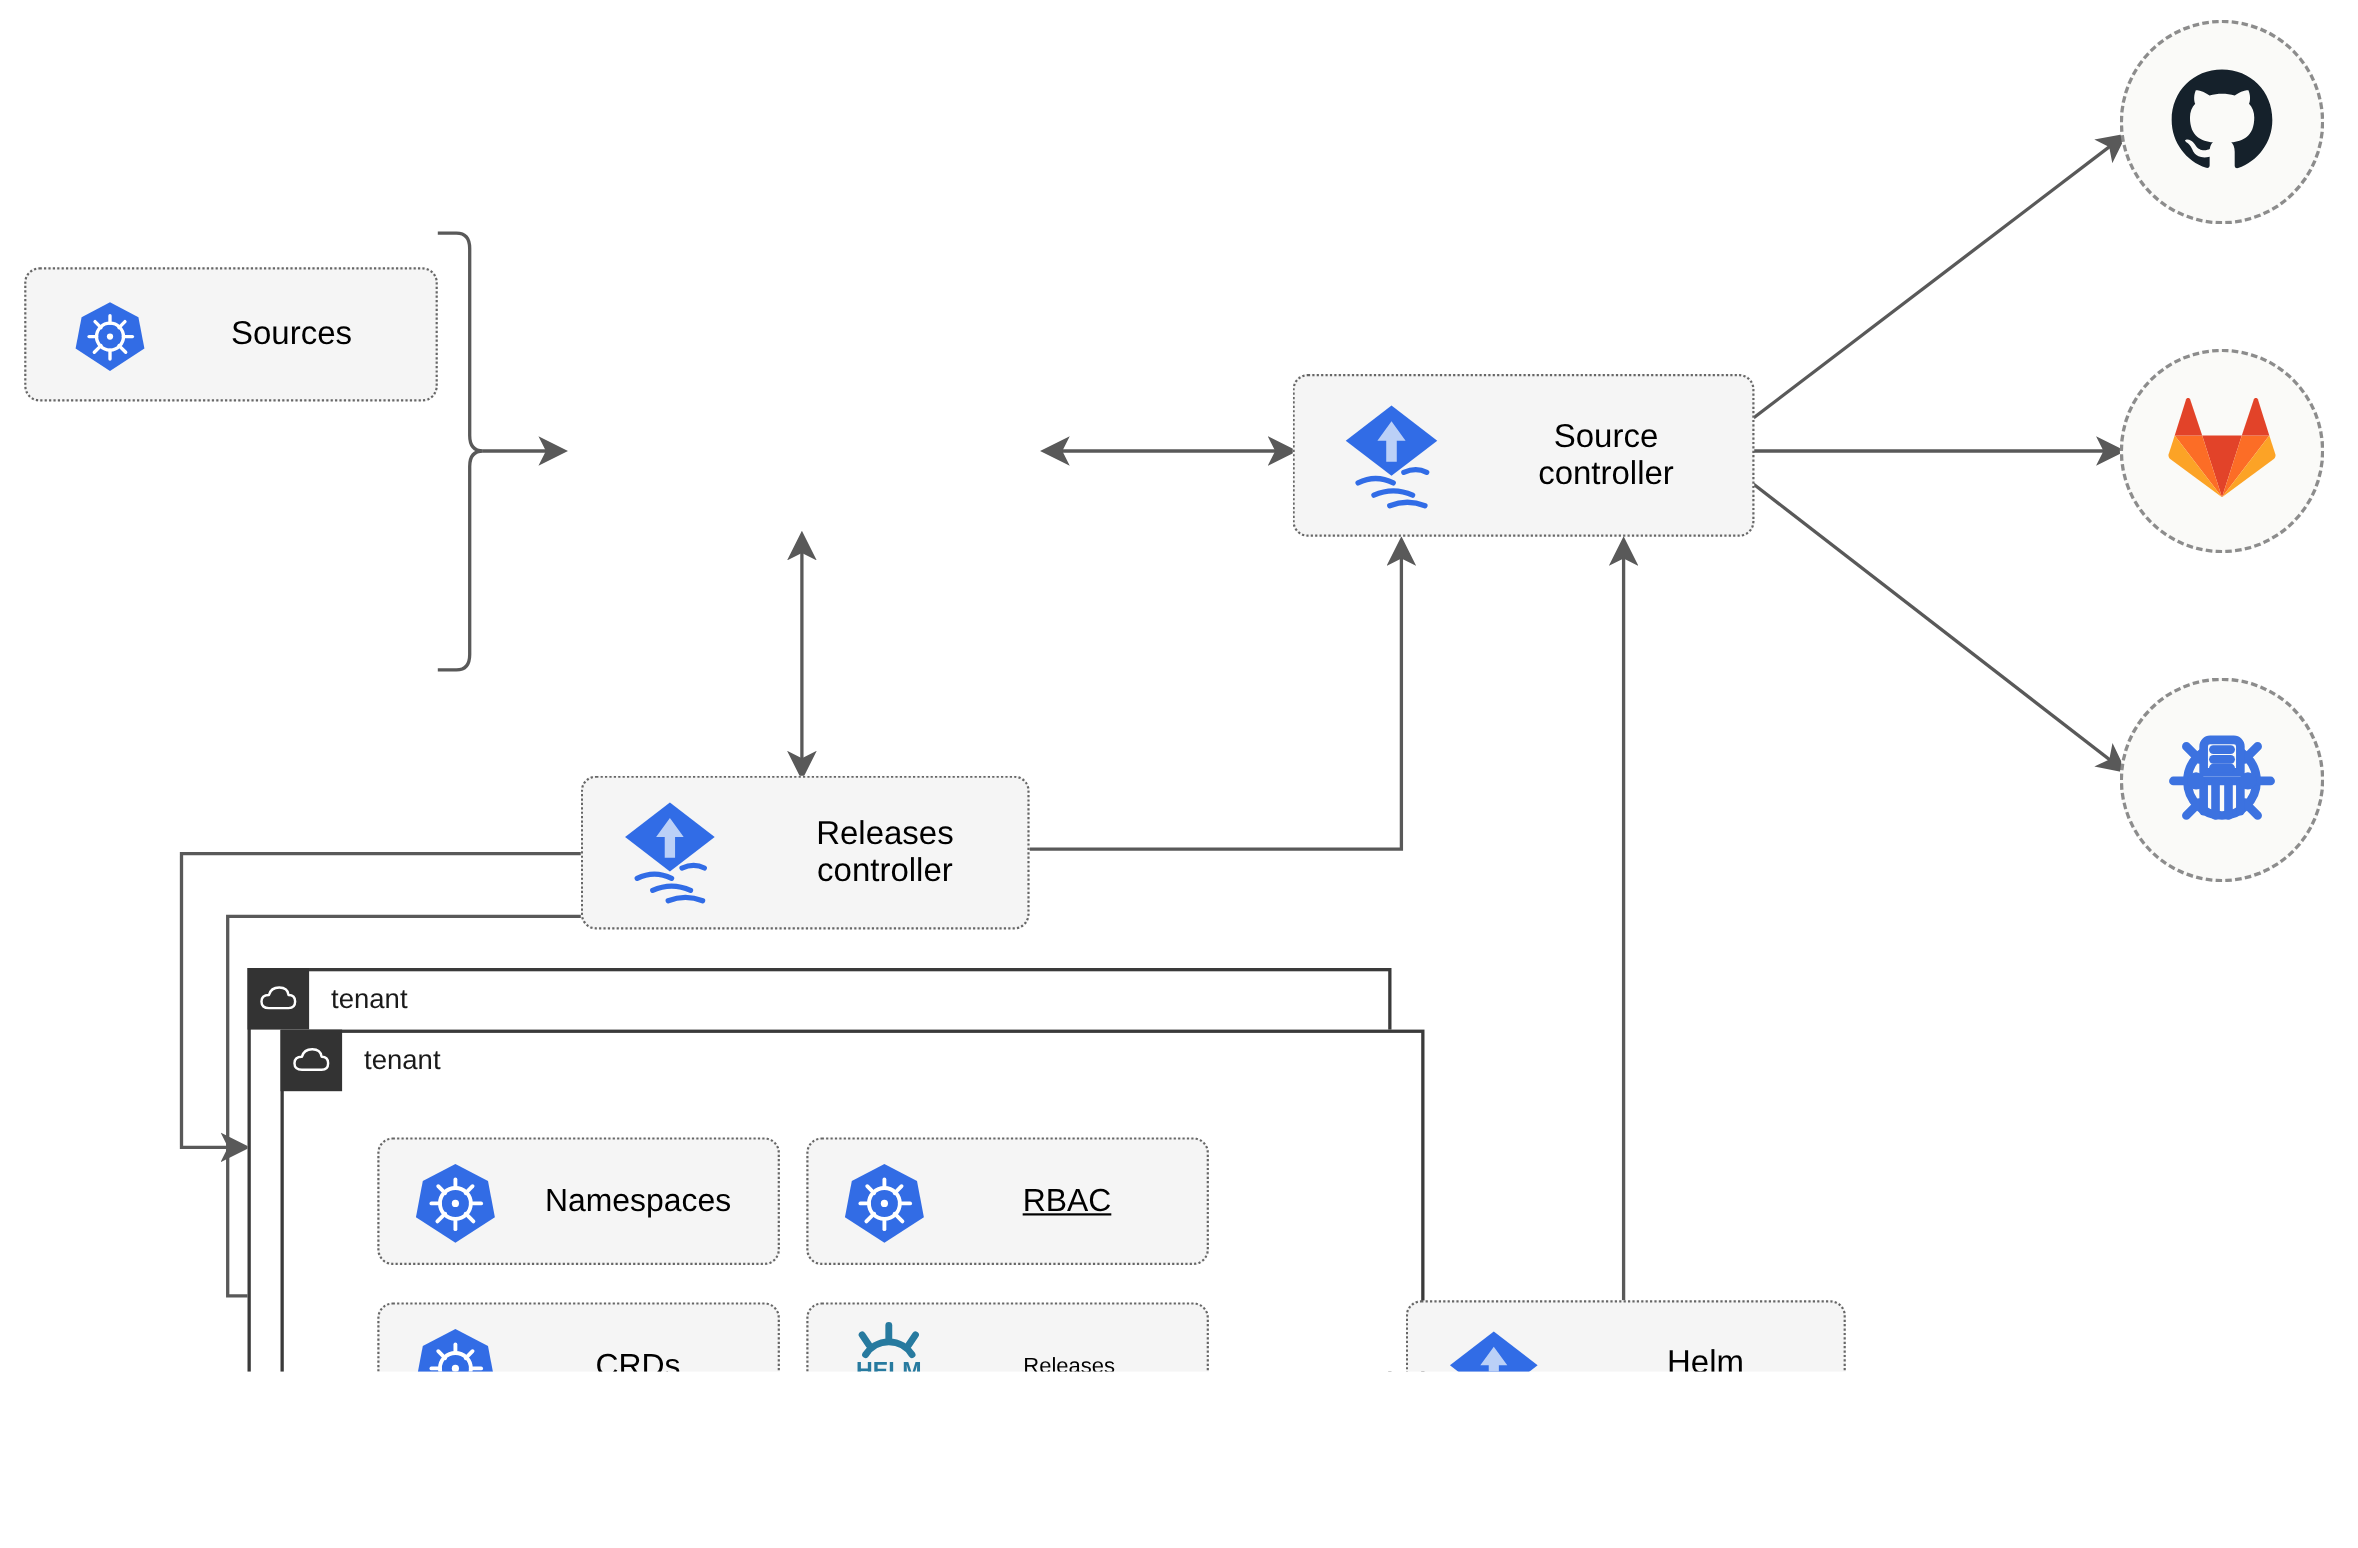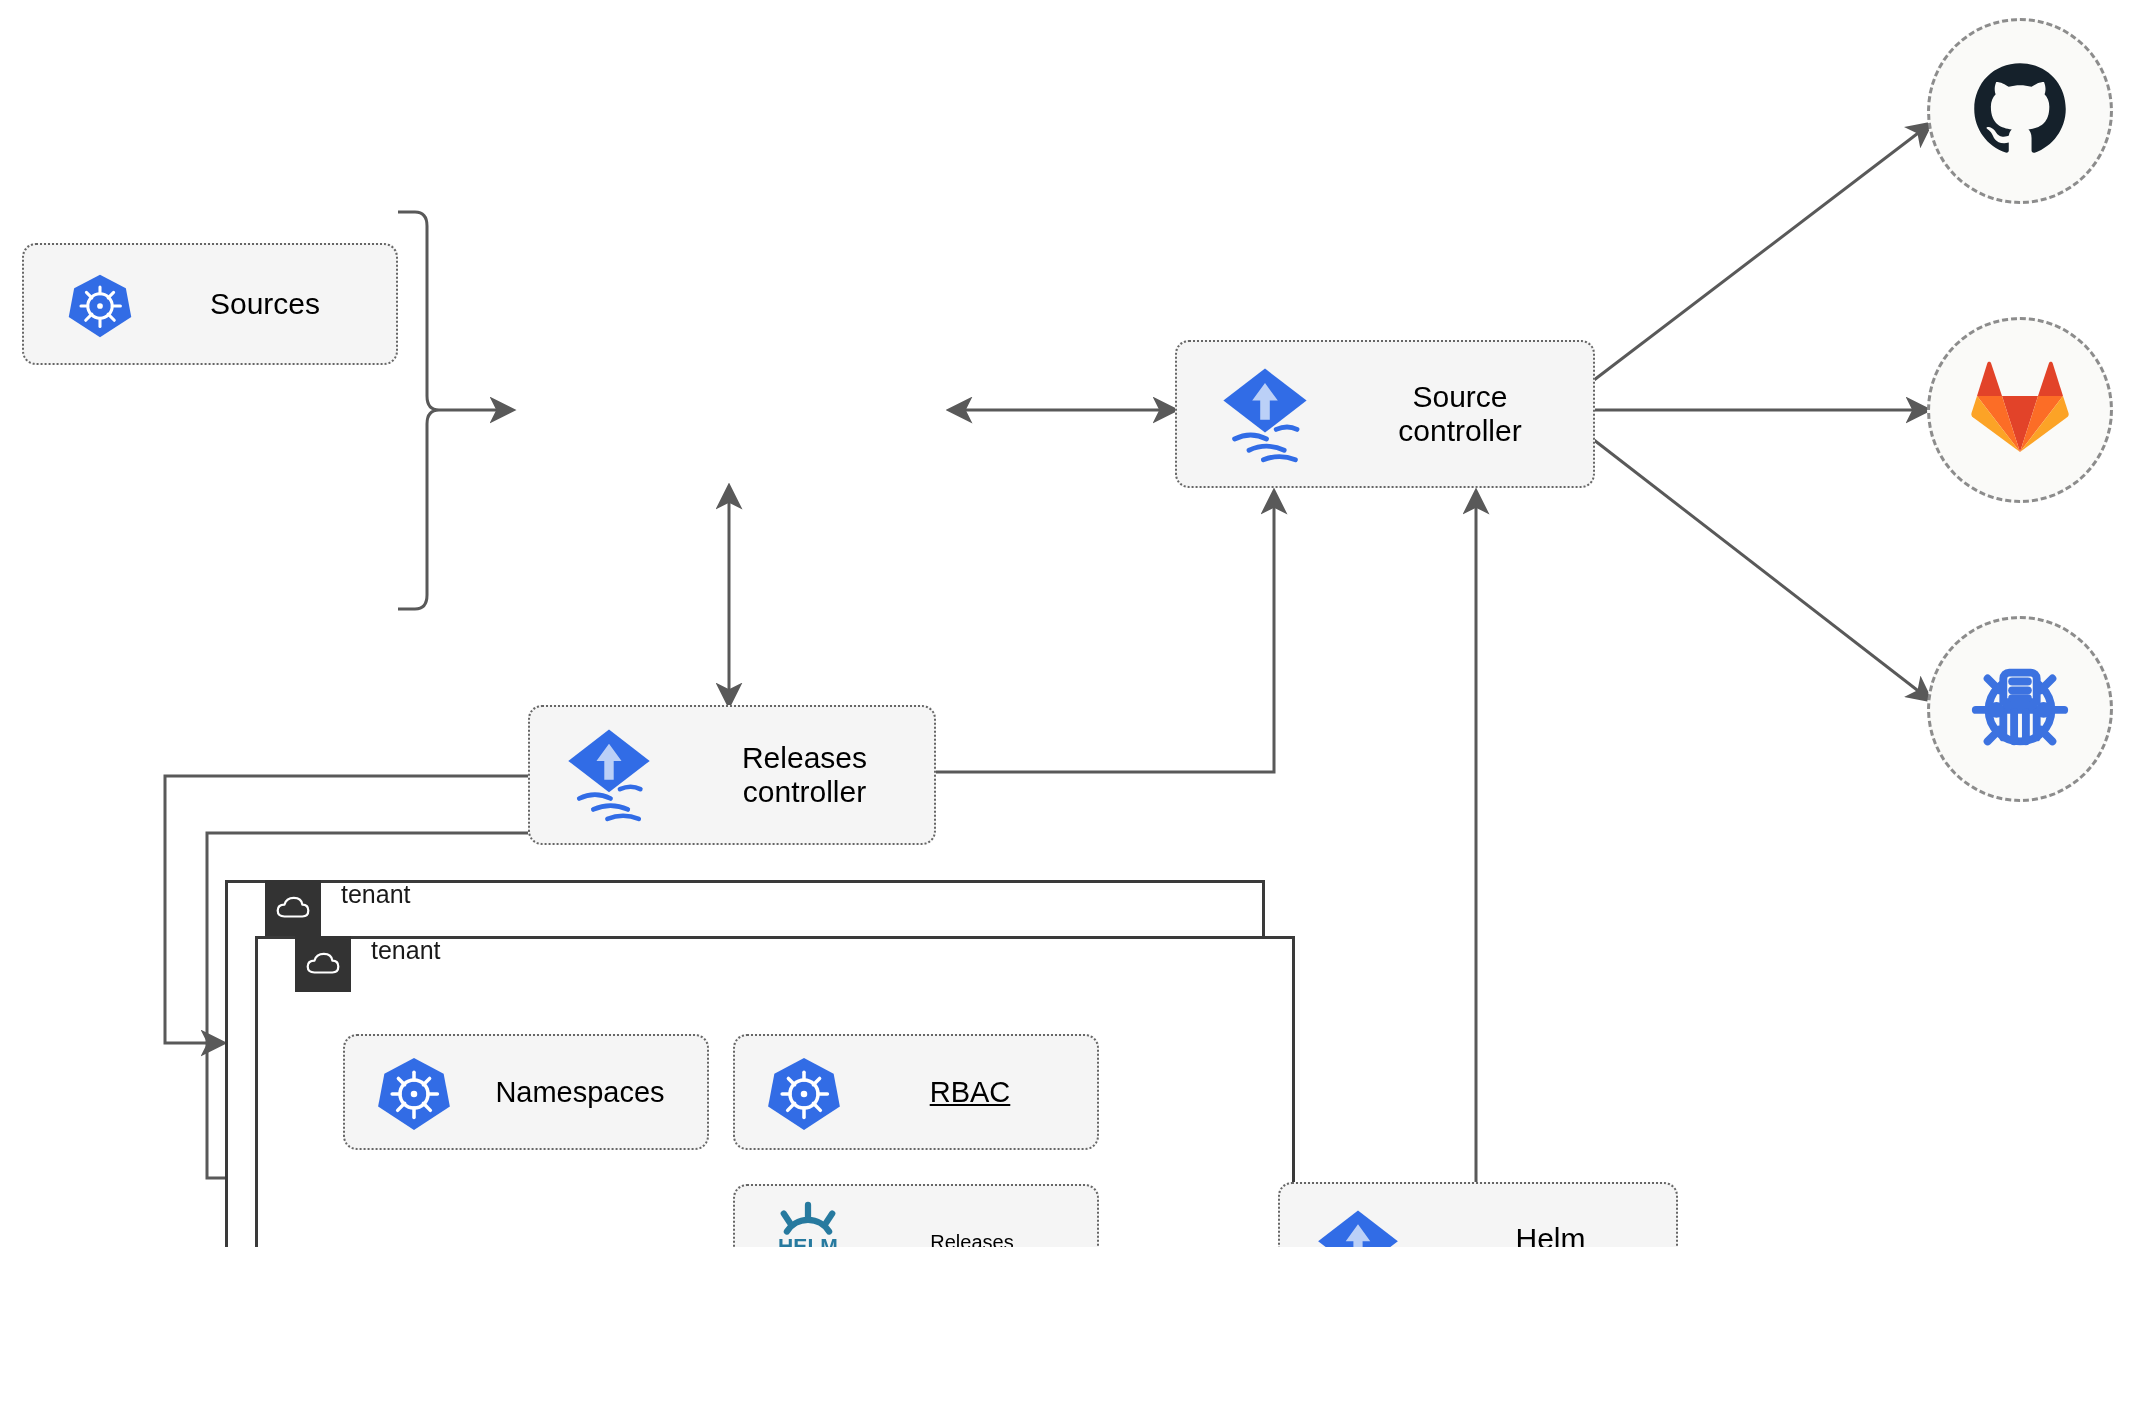--- a/index.html
+++ b/index.html
@@ -54,22 +54,22 @@
     background: #ffffff;
     border: 3px solid #3a3a3a;
     z-index: 3;
   }
   .tenant-bar {
     position: absolute;
     left: -3px;
     top: -3px;
     height: 56px;
     display: flex;
+    align-items: center;
     z-index: 4;
-    margin-left: 40px;
   }
   .tenant-chip {
     width: 56px;
     height: 56px;
     background: #333333;
     display: flex;
     align-items: center;
     justify-content: center;
   }
   .tenant-title {
@@ -262,20 +262,40 @@
           <line x1="30" y1="30" x2="38" y2="38"></line>
           <line x1="62" y1="62" x2="71" y2="71"></line>
           <line x1="70" y1="30" x2="62" y2="38"></line>
           <line x1="38" y1="62" x2="29" y2="71"></line>
         </g>
       </svg>
     </span>
     <span class="label" style="margin-left:108px; font-size:29px;text-decoration:underline;">RBAC</span>
   </div>
 
+  <div class="node" style="left:343px; top:1184px; width:366px; height:116px;">
+    <span class="ico" style="left:30px; top:19px;">
+      <svg width="78" height="78" viewBox="0 0 100 100">
+        <polygon points="50,4 88,24 96,66 50,96 4,66 12,24" fill="#326CE5"></polygon>
+        <g fill="none" stroke="#ffffff" stroke-width="4.5" stroke-linecap="round">
+          <circle cx="50" cy="50" r="18"></circle>
+          <circle cx="50" cy="50" r="4.2" fill="#ffffff" stroke="none"></circle>
+          <line x1="50" y1="22" x2="50" y2="32"></line>
+          <line x1="50" y1="68" x2="50" y2="80"></line>
+          <line x1="22" y1="50" x2="32" y2="50"></line>
+          <line x1="68" y1="50" x2="80" y2="50"></line>
+          <line x1="30" y1="30" x2="38" y2="38"></line>
+          <line x1="62" y1="62" x2="71" y2="71"></line>
+          <line x1="70" y1="30" x2="62" y2="38"></line>
+          <line x1="38" y1="62" x2="29" y2="71"></line>
+        </g>
+      </svg>
+    </span>
+    <span class="label" style="margin-left:108px; font-size:29px;">CRDs</span>
+  </div>
 
   <div class="node" style="left:733px; top:1184px; width:366px; height:116px;">
     <span class="ico" style="left:30px; top:14px;">
       <svg width="86" height="88" viewBox="0 0 110 112">
         <g fill="none" stroke="#277A9F" stroke-width="8" stroke-linecap="round">
           <path d="M28 40 A 32 32 0 0 1 82 40"></path>
           <path d="M28 74 A 32 32 0 0 0 82 74"></path>
           <line x1="55" y1="6" x2="55" y2="22"></line>
           <line x1="55" y1="92" x2="55" y2="106"></line>
           <line x1="24" y1="17" x2="32" y2="29"></line>

